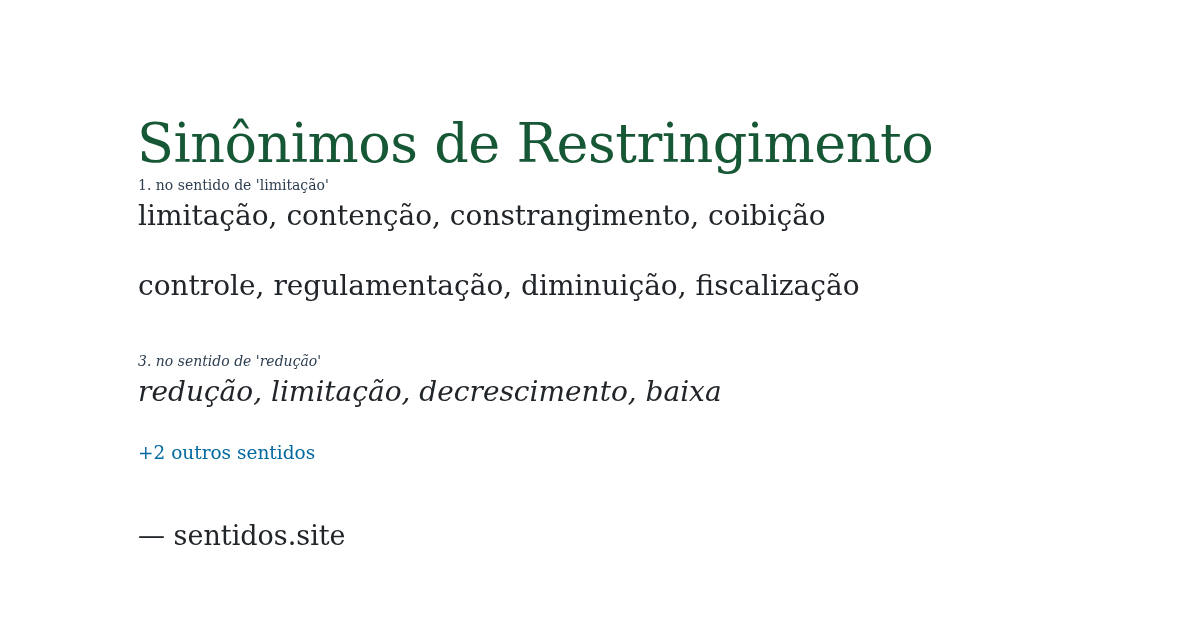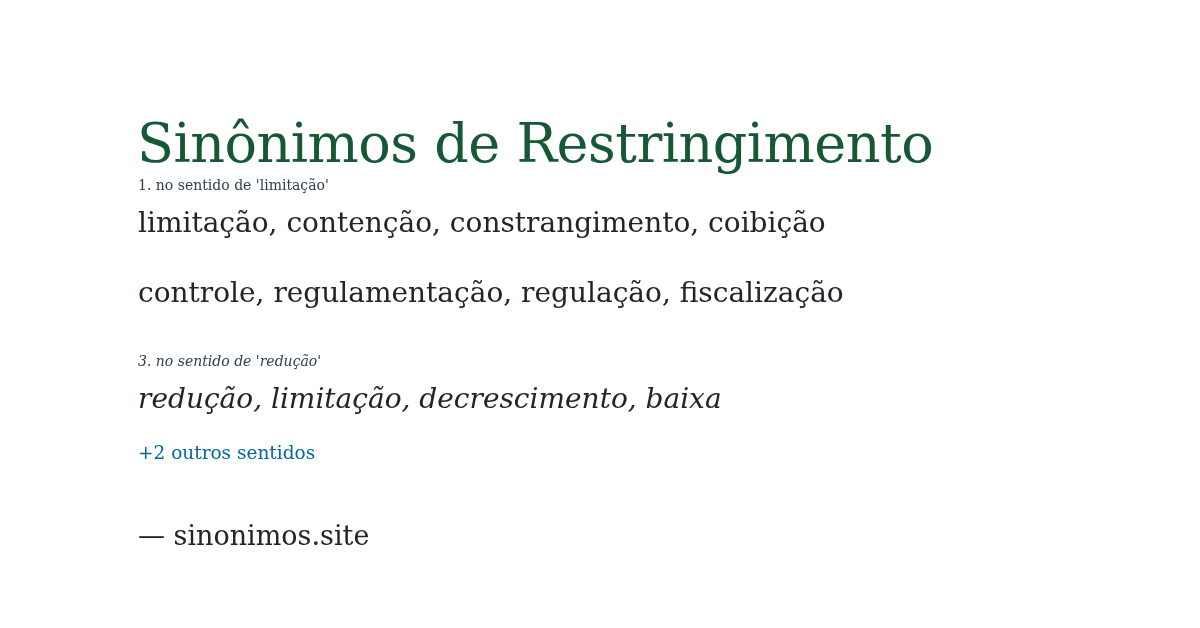--- a/index.html
+++ b/index.html
@@ -35,21 +35,21 @@
   .sense-3 { top: 352px; font-style: italic; }
   .sense-label {
     font-size: 14px;
     line-height: 1.3;
     color: #2c3e50;
     white-space: nowrap;
   }
   .sense-synonyms {
     font-size: 28px;
     line-height: 1.25;
-    margin-top: 11px;
+    margin-top: 4px;
     color: #212529;
     white-space: nowrap;
   }
   .more-senses {
     position: absolute;
     left: 138px;
     top: 441px;
     font-size: 18.5px;
     line-height: 1.3;
     color: #0369a1;
@@ -71,25 +71,25 @@
 <div class="card">
 
   <h1 class="title">Sinônimos de Restringimento</h1>
 
   <div class="sense sense-1">
     <div class="sense-label">1. no sentido de 'limitação'</div>
     <div class="sense-synonyms">limitação, contenção, constrangimento, coibição</div>
   </div>
 
   <div class="sense sense-2">
-    <div class="sense-synonyms">controle, regulamentação, regulação, fiscalização</div>
+    <div class="sense-synonyms">controle, regulamentação, diminuição, fiscalização</div>
   </div>
 
   <div class="sense sense-3">
     <div class="sense-label">3. no sentido de 'redução'</div>
     <div class="sense-synonyms">redução, limitação, decrescimento, baixa</div>
   </div>
 
   <div class="more-senses">+2 outros sentidos</div>
 
-  <div class="attribution">— sinonimos.site</div>
+  <div class="attribution">— sentidos.site</div>
 
 </div>
 
 </body></html>

